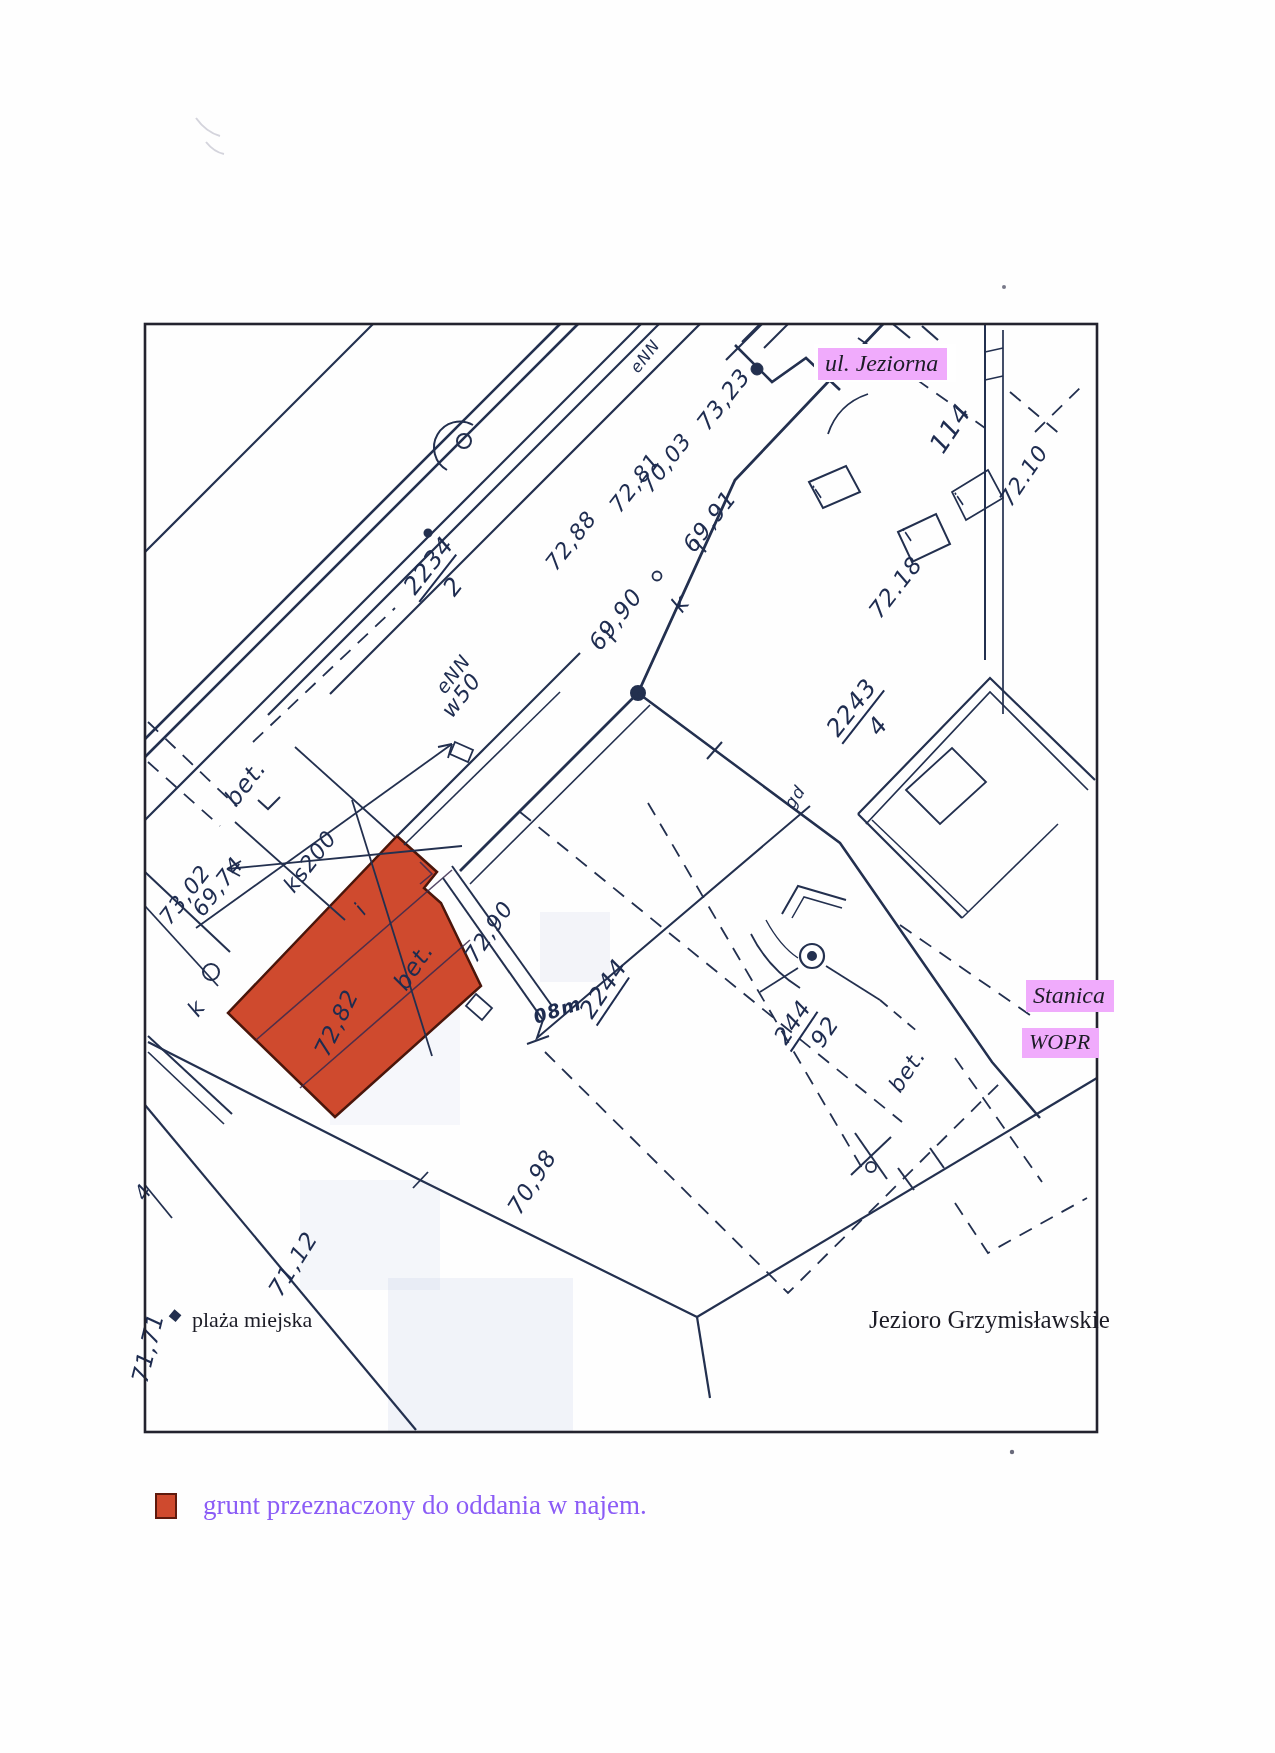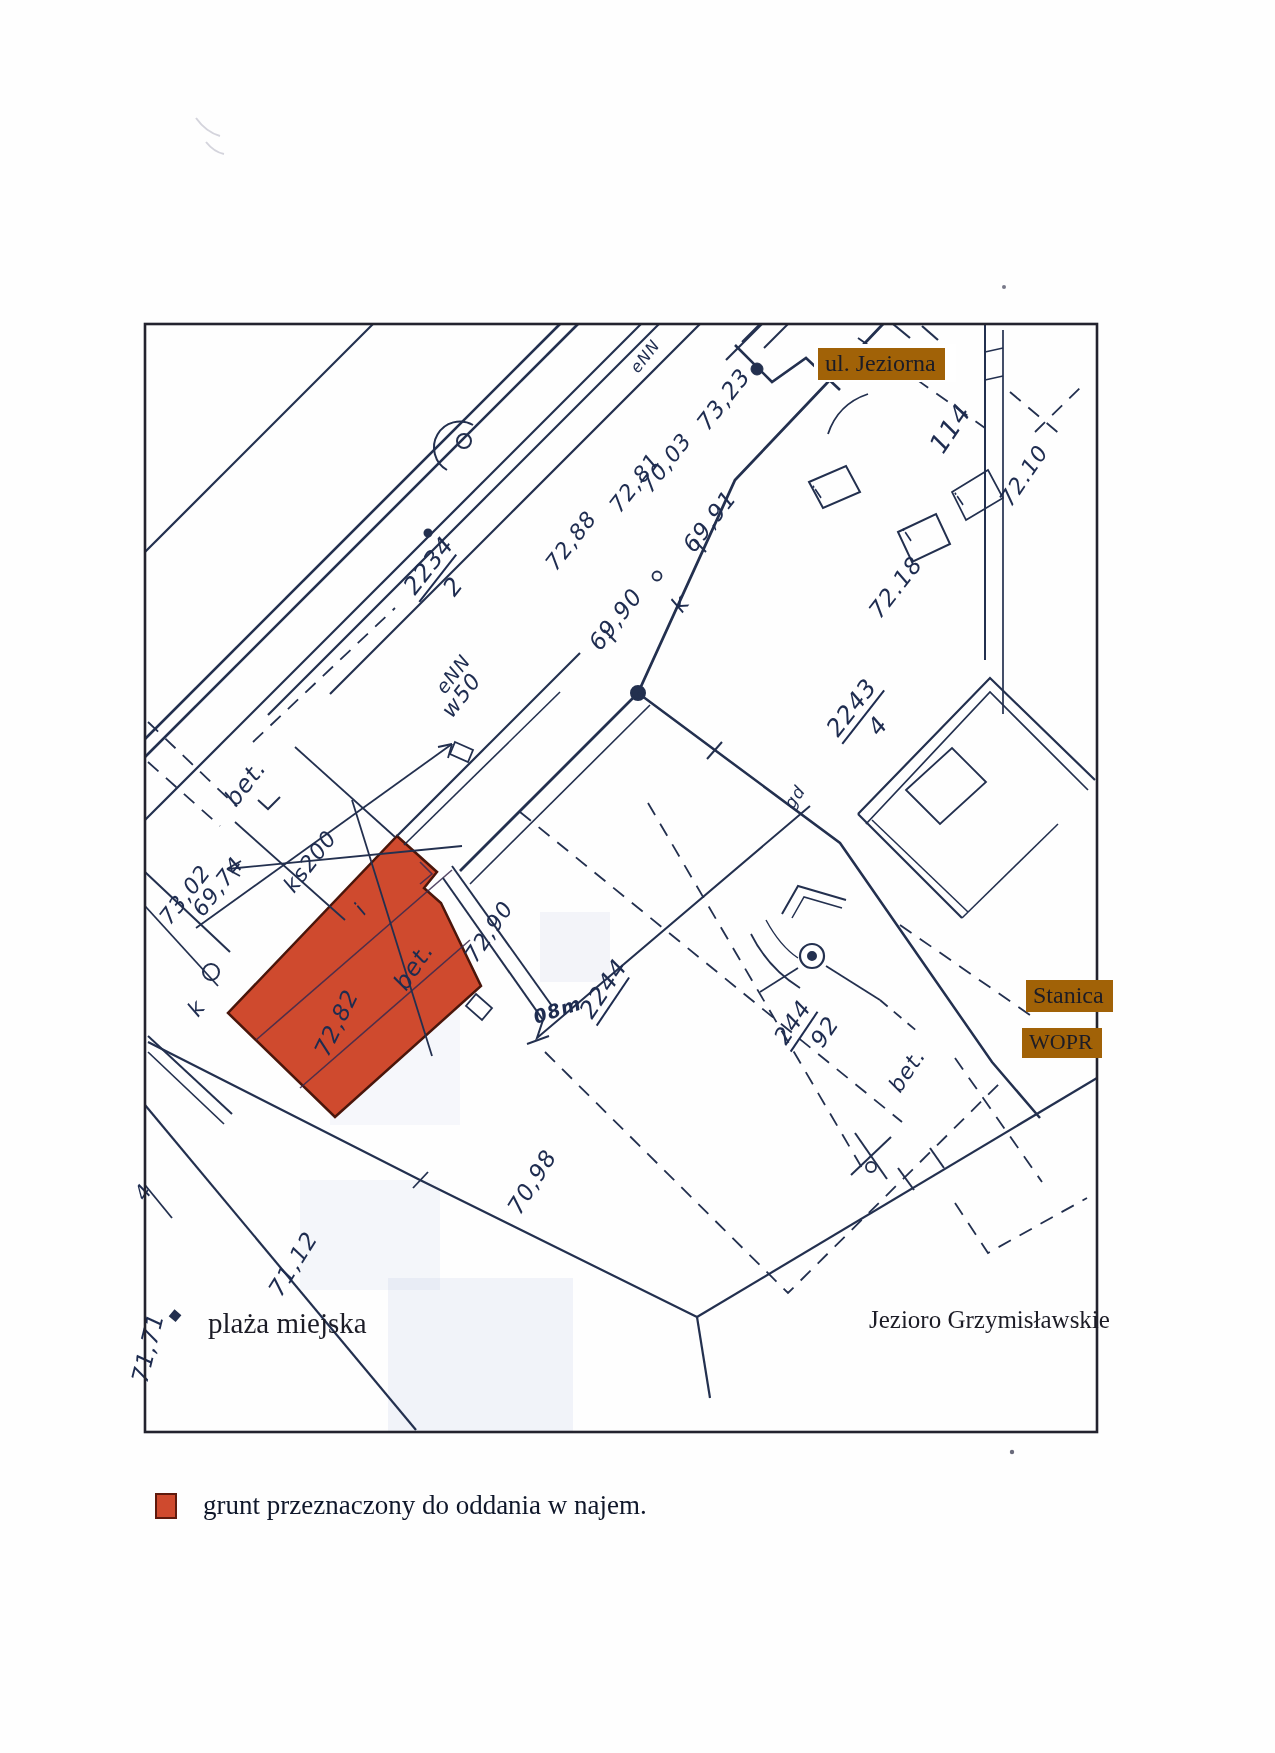--- a/index.html
+++ b/index.html
@@ -3,24 +3,24 @@
 <meta charset="utf-8">
 <style>
   html,body{margin:0;padding:0;background:#e8e8e8;}
   #page{position:relative;width:1275px;height:1753px;background:#fefefe;overflow:hidden;
         font-family:"Liberation Serif",serif;}
   #map-svg{position:absolute;left:0;top:0;}
   .hand{font-family:"DejaVu Sans",sans-serif;font-style:italic;fill:#1e2c50;letter-spacing:1px;}
   .bd{font-weight:bold;}
   .barline{stroke:#1e2c50;stroke-width:2;}
   .place{position:absolute;color:#1c1c26;white-space:nowrap;line-height:1.1;}
-  .boxed{background:#a16207;padding:2px 9px 4px 7px;}
+  .boxed{background:#f0abfc;padding:2px 9px 4px 7px;font-style:italic;}
   #legend{position:absolute;left:155px;top:1490px;display:flex;align-items:center;}
   #legend .swatch{width:22px;height:26px;border:2px solid #5f1a0d;box-sizing:border-box;}
-  #legend .ltext{margin-left:26px;font-size:27px;color:#0f172a;}
+  #legend .ltext{margin-left:26px;font-size:27px;color:#8b5cf6;}
   .ink{stroke:#23304f;fill:none;}
 </style>
 </head>
 <body>
 
 <div id="page">
 
 <svg id="map-svg" width="1275" height="1753" viewBox="0 0 1275 1753">
 
   <g stroke="#c3c3cf" stroke-width="2" fill="none" opacity="0.7">
@@ -304,21 +304,21 @@
 
 <div class="place boxed" style="left:818px;top:348px;font-size:24px;">
   <span>ul. Jeziorna</span>
 </div>
 <div class="place boxed" style="left:1026px;top:980px;font-size:24px;">
   <span>Stanica</span>
 </div>
 <div class="place boxed" style="left:1022px;top:1008px;font-size:22px;margin-top:20px;">
   <span>WOPR</span>
 </div>
-<div class="place" style="left:208px;top:1308px;font-size:29px;">
+<div class="place" style="left:192px;top:1308px;font-size:22px;">
   <span>plaża miejska</span>
 </div>
 <div class="place" style="left:869px;top:1306px;font-size:25px;">
   <span>Jezioro Grzymisławskie</span>
 </div>
 
 <div id="legend">
   <div class="swatch" style="background: rgb(207, 74, 46);"></div>
   <div class="ltext">grunt przeznaczony do oddania w najem.</div>
 </div>

